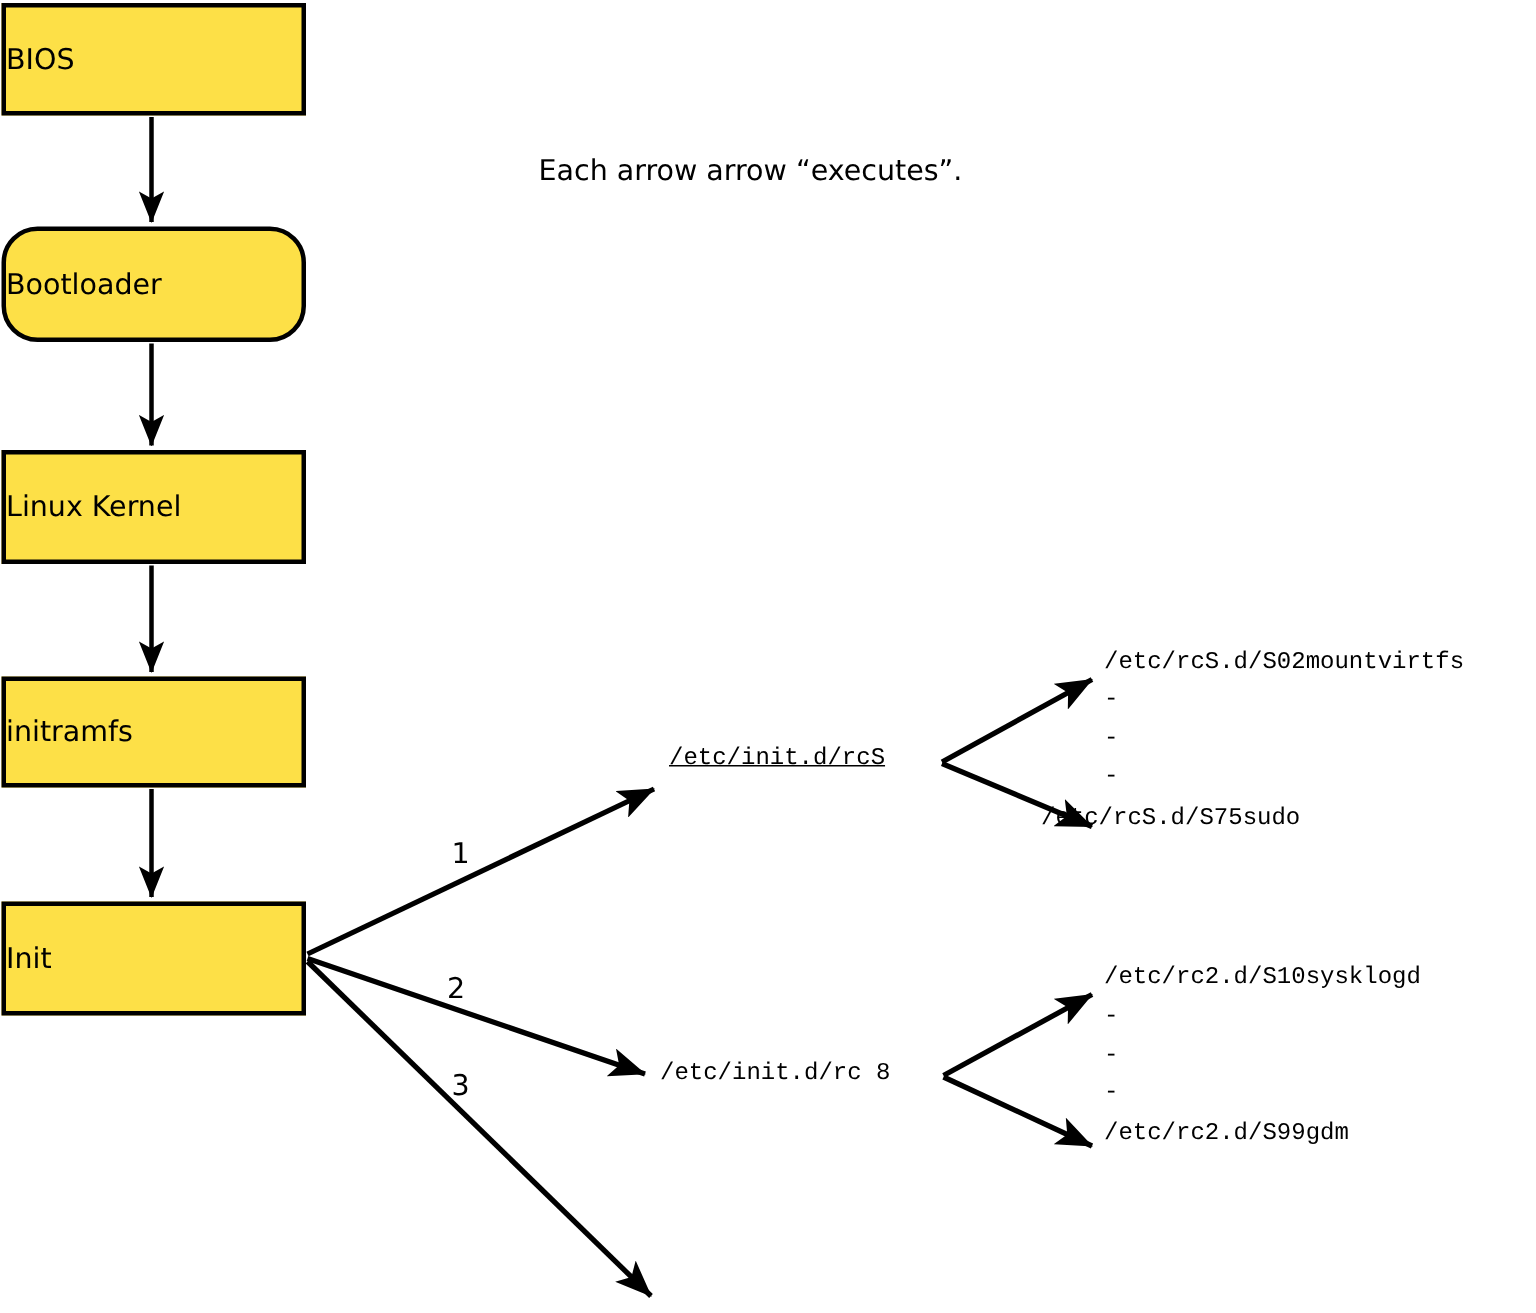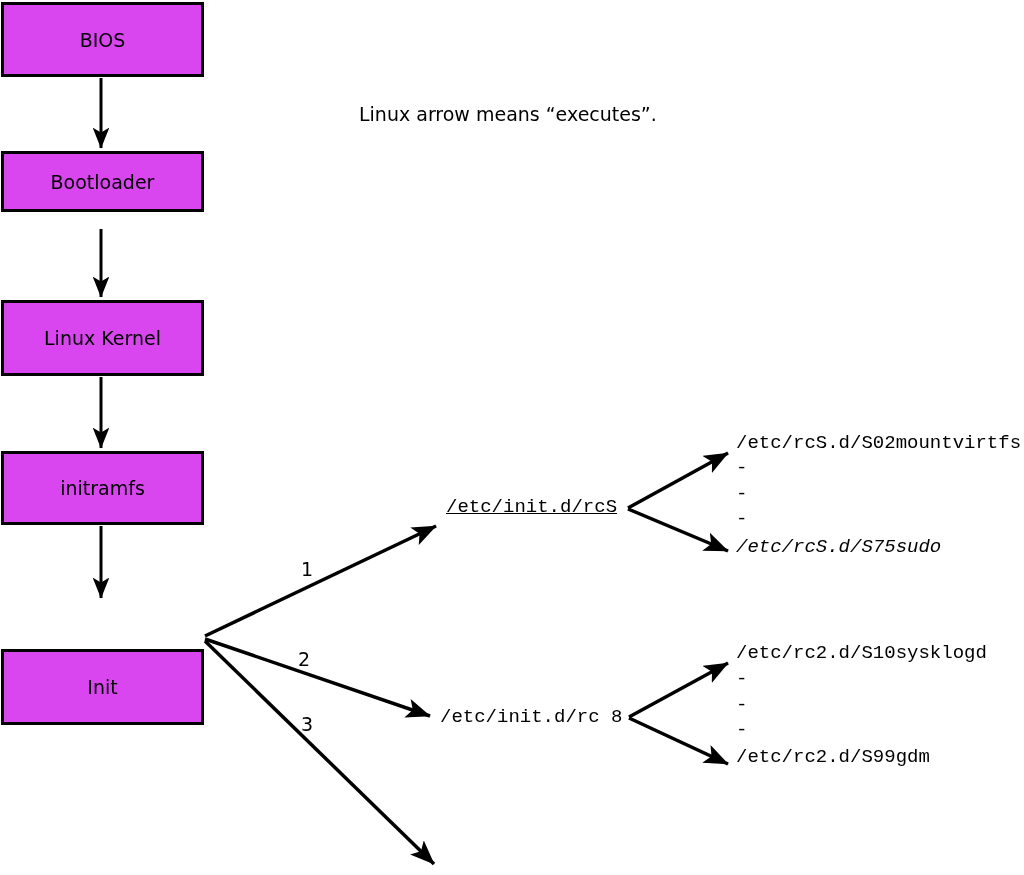--- a/index.html
+++ b/index.html
@@ -23,44 +23,44 @@
     top: 0;
     width: 1024px;
     height: 875px;
   }
   .box {
     position: absolute;
     left: 1px;
     width: 203px;
     box-sizing: border-box;
     border: 3px solid #000000;
-    background: #d946ef;
+    background: #fde047;
     display: flex;
     align-items: center;
-    justify-content: center;
+    justify-content: flex-start;
     font-size: 19px;
     white-space: nowrap;
   }
   .note {
     position: absolute;
     left: 359px;
     top: 103px;
     font-size: 19px;
     white-space: nowrap;
   }
   .branch-num {
     position: absolute;
     font-size: 19px;
     line-height: 1.2;
     white-space: nowrap;
   }
   .mono {
     position: absolute;
     font-family: "Liberation Mono", "DejaVu Sans Mono", monospace;
-    font-size: 19px;
+    font-size: 16px;
     line-height: 1.2;
     white-space: pre;
   }
 </style>
 </head>
 <body>
 
 <div class="canvas">
 
   <svg class="lines" viewBox="0 0 1024 875" aria-hidden="true">
@@ -79,51 +79,51 @@
     <line x1="205" y1="639" x2="430" y2="716" stroke="#000" stroke-width="3.5" marker-end="url(#arrow)"></line>
     <line x1="205" y1="641" x2="434" y2="864" stroke="#000" stroke-width="3.5" marker-end="url(#arrow)"></line>
 
     <line x1="628" y1="508" x2="728" y2="453" stroke="#000" stroke-width="3.5" marker-end="url(#arrow)"></line>
     <line x1="628" y1="509" x2="728" y2="551" stroke="#000" stroke-width="3.5" marker-end="url(#arrow)"></line>
 
     <line x1="629" y1="717" x2="728" y2="663" stroke="#000" stroke-width="3.5" marker-end="url(#arrow)"></line>
     <line x1="629" y1="718" x2="728" y2="764" stroke="#000" stroke-width="3.5" marker-end="url(#arrow)"></line>
   </svg>
 
-  <div class="note">Linux arrow means “executes”.</div>
+  <div class="note">Each arrow arrow “executes”.</div>
 
   <div class="box" style="top:2px;   height:75px;">
       <span>BIOS</span>
     </div>
-  <div class="box" style="top:151px; height:61px;">
+  <div class="box" style="top:151px; height:77px;border-radius:24px;">
       <span>Bootloader</span>
     </div>
   <div class="box" style="top:300px; height:76px;">
       <span>Linux Kernel</span>
     </div>
   <div class="box" style="top:451px; height:74px;">
       <span>initramfs</span>
     </div>
-  <div class="box" style="top:601px; height:76px;margin-top:48px;">
+  <div class="box" style="top:601px; height:76px;">
       <span>Init</span>
     </div>
 
   <div class="branch-num" style="left:301px; top:558px;">1</div>
   <div class="branch-num" style="left:298px; top:648px;">2</div>
   <div class="branch-num" style="left:301px; top:713px;">3</div>
 
   <div class="mono" style="left:446px; top:496px;text-decoration:underline;">/etc/init.d/rcS</div>
   <div class="mono" style="left:440px; top:706px;">/etc/init.d/rc 8</div>
   <div class="mono" style="left:448px; top:884px;">getty</div>
 
   <div class="mono" style="left:736px; top:432px;">/etc/rcS.d/S02mountvirtfs</div>
   <div class="mono" style="left:736px; top:457px;">-</div>
   <div class="mono" style="left:736px; top:483px;">-</div>
   <div class="mono" style="left:736px; top:508px;">-</div>
-  <div class="mono" style="left:736px; top:536px;font-style:italic;">/etc/rcS.d/S75sudo</div>
+  <div class="mono" style="left:694px; top:536px;">/etc/rcS.d/S75sudo</div>
 
   <div class="mono" style="left:736px; top:642px;">/etc/rc2.d/S10sysklogd</div>
   <div class="mono" style="left:736px; top:668px;">-</div>
   <div class="mono" style="left:736px; top:694px;">-</div>
   <div class="mono" style="left:736px; top:719px;">-</div>
   <div class="mono" style="left:736px; top:746px;">/etc/rc2.d/S99gdm</div>
 
 </div>
 
 </body></html>

